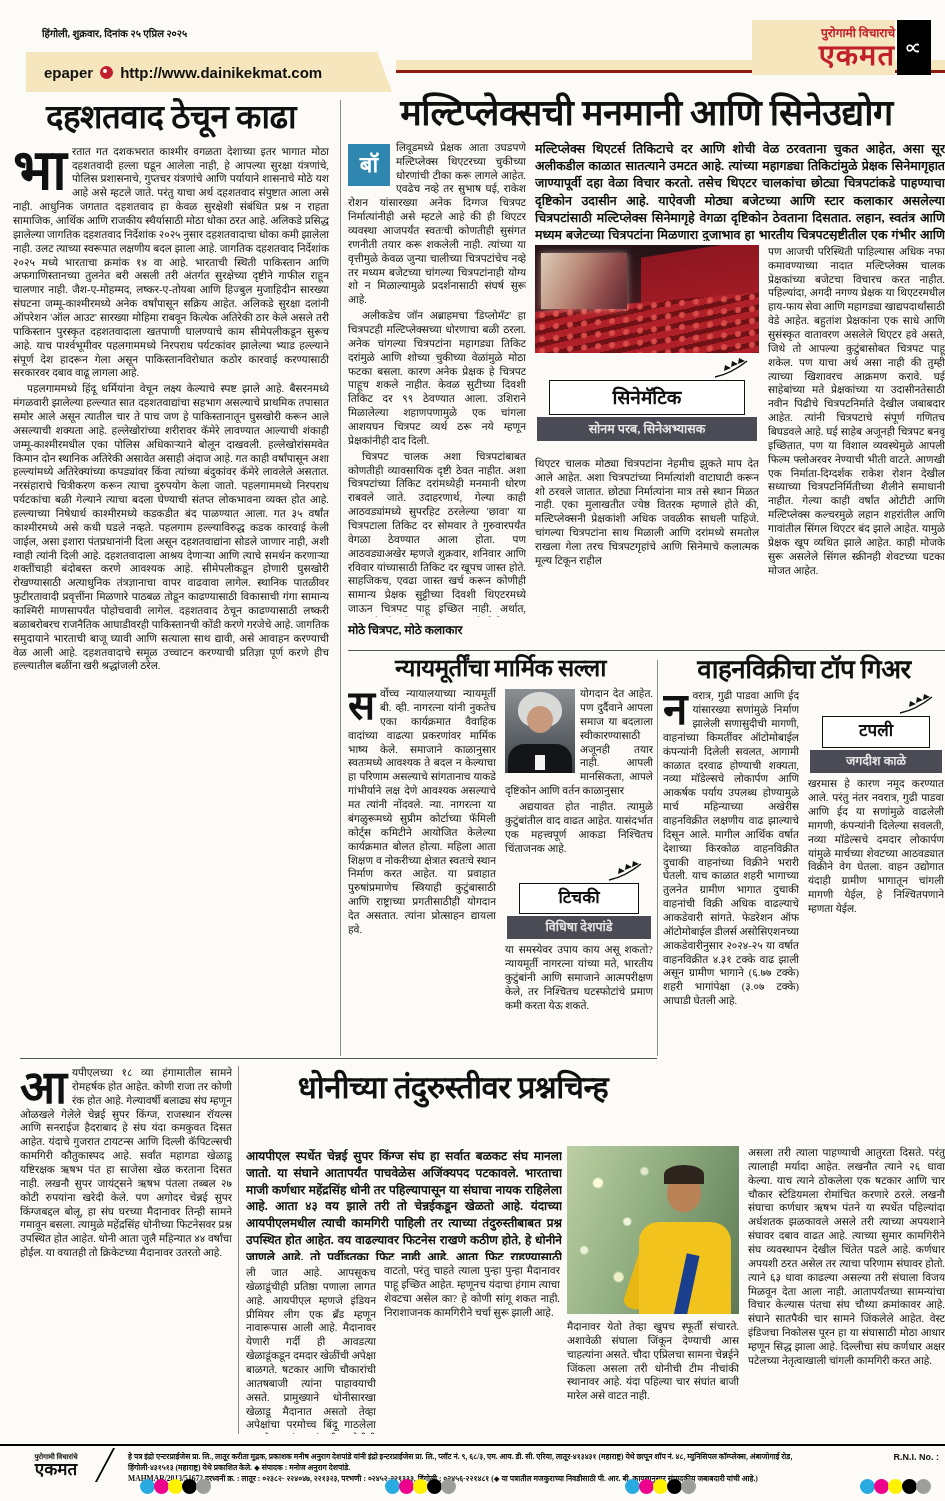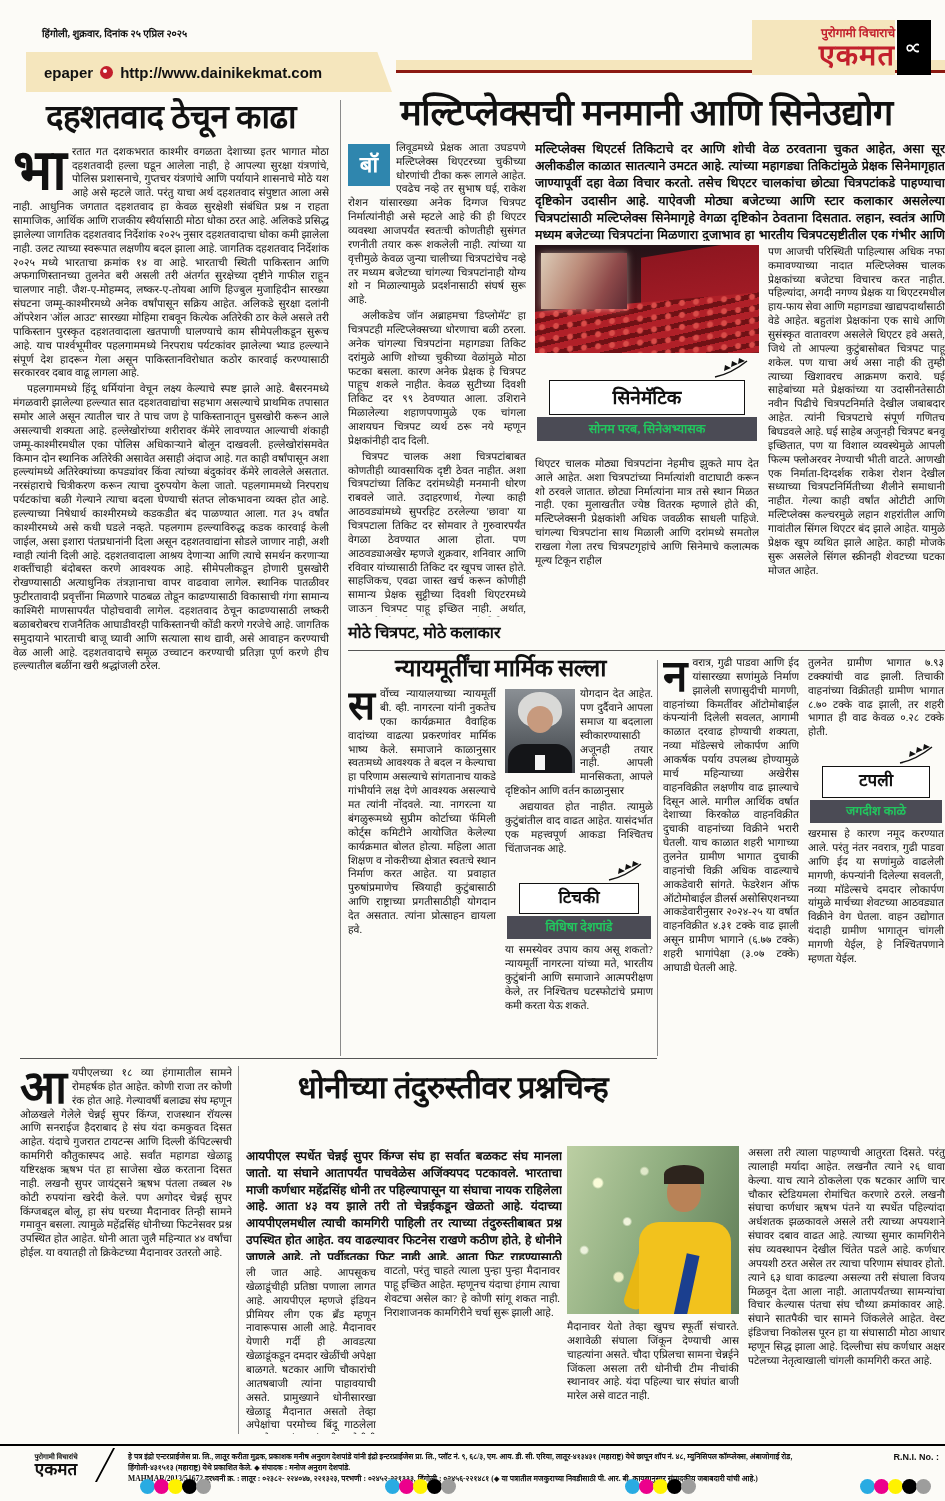--- a/index.html
+++ b/index.html
@@ -37,21 +37,21 @@
   .a1 .body-wrap { height:900px; overflow:hidden; }
 
   
   .mx { position:absolute; left:348px; top:95px; width:597px; }
   .mx .headline { font-size:36px; margin-bottom:8px; }
   .mx-row { display:flex; gap:9px; }
   .mx-col1 { width:178px; }
   .mx-col1-text { height:476px; overflow:hidden; }
   .dropcap-blue { float:left; width:42px; height:42px; background:#2f86ae; color:#fff; font-weight:900; font-size:22px;
     display:flex; align-items:center; justify-content:center; margin:3px 6px 2px 0; }
-  .mx-subhead { font-weight:900; font-size:16px; padding-top:4px; }
+  .mx-subhead { font-weight:900; font-size:12px; padding-top:4px; }
   .mx-right { width:410px; }
   .mx-lead { font-weight:bold; font-size:12.5px; line-height:1.38; text-align:justify; height:100px; overflow:hidden; }
   .mx-inner { display:flex; gap:9px; margin-top:4px; }
   .mx-mid { width:224px; }
   .mx-mid-text { height:170px; overflow:hidden; margin-top:16px; }
   .mx-col3 { width:177px; height:404px; overflow:hidden; }
 
   
   .cinema-img { width:224px; height:108px; position:relative; background:linear-gradient(180deg,#241317 0%,#3a171c 40%,#5d1d22 100%); overflow:hidden; }
   .cin-screen { position:absolute; left:6px; top:8px; width:86px; height:56px;
@@ -60,21 +60,21 @@
     transform:skewY(-9deg); transform-origin:right top; }
   .cin-seats { position:absolute; left:0; bottom:-8px; width:110%; height:60px; transform:skewY(-5deg);
     background-image:radial-gradient(circle at 7px 4px,#d94b48 2.5px,transparent 3.5px),
       repeating-linear-gradient(172deg,#b02028 0 7px,#701115 7px 12px); background-size:14px 12px,auto; }
 
   
   .cap-box { margin:4px 2px 4px; text-align:center; }
   .cap-squiggle { display:block; margin:0 6px 1px auto; width:40px; height:22px; }
   .cap-title { border:1.5px solid #111; margin:0 12px; padding:3px 0 4px; font-size:19px; font-weight:900; background:#fff; }
   .cap-title.small { font-size:17px; }
-  .cap-byline { background:#4b4b55; color:#22c55e; font-size:12.5px; font-weight:bold; padding:3px 2px 4px; margin-top:2px; }
+  .cap-byline { background:#4b4b55; color:#e5e5e5; font-size:12.5px; font-weight:bold; padding:3px 2px 4px; margin-top:2px; }
 
   
   .jd { position:absolute; left:348px; top:656px; width:305px; }
   .jd .headline { font-size:24px; margin-bottom:6px; }
   .jd-row { display:flex; gap:9px; }
   .jd-colA { width:148px; height:358px; overflow:hidden; }
   .jd-colA .dropcap { font-size:40px; }
   .jd-colB { width:148px; height:358px; overflow:hidden; }
   .judge-img { float:left; width:70px; height:84px; margin:2px 5px 2px 0; position:relative; overflow:hidden;
     background:linear-gradient(180deg,#8a8f94,#5b6065 60%,#3f4348); }
@@ -223,27 +223,27 @@
           <div class="cap-title small">टिचकी</div>
           <div class="cap-byline">विधिषा देशपांडे</div>
         </div>
         <div>या समस्येवर उपाय काय असू शकतो? न्यायमूर्ती नागरत्ना यांच्या मते, भारतीय कुटुंबांनी आणि समाजाने आत्मपरीक्षण केले, तर निश्चितच घटस्फोटांचे प्रमाण कमी करता येऊ शकते.</div>
       </div>
     </div>
   </div>
   <div class="vline" style="left:657px;top:660px;height:396px;"></div>
 
   <div class="vh">
+    <div class="headline">वाहनविक्रीचा टॉप गिअर</div>
     <div class="vh-row">
       <div class="vh-colA body-txt">
         <span class="dropcap">न</span>
         <span>वरात्र, गुढी पाडवा आणि ईद यांसारख्या सणांमुळे निर्माण झालेली सणासुदीची मागणी, वाहनांच्या किमतींवर ऑटोमोबाईल कंपन्यांनी दिलेली सवलत, आगामी काळात दरवाढ होण्याची शक्यता, नव्या मॉडेल्सचे लोकार्पण आणि आकर्षक पर्याय उपलब्ध होण्यामुळे मार्च महिन्याच्या अखेरीस वाहनविक्रीत लक्षणीय वाढ झाल्याचे दिसून आले. मागील आर्थिक वर्षात देशाच्या किरकोळ वाहनविक्रीत दुचाकी वाहनांच्या विक्रीने भरारी घेतली. याच काळात शहरी भागाच्या तुलनेत ग्रामीण भागात दुचाकी वाहनांची विक्री अधिक वाढल्याचे आकडेवारी सांगते. फेडरेशन ऑफ ऑटोमोबाईल डीलर्स असोसिएशनच्या आकडेवारीनुसार २०२४-२५ या वर्षात वाहनविक्रीत ४.३१ टक्के वाढ झाली असून ग्रामीण भागाने (६.७७ टक्के) शहरी भागांपेक्षा (३.०७ टक्के) आघाडी घेतली आहे.</span>
       </div>
       <div class="vh-colB body-txt">
-        <span>तुलनेत ग्रामीण भागात ७.९३ टक्क्यांची वाढ झाली. तिचाकी वाहनांच्या विक्रीतही ग्रामीण भागात ८.७० टक्के वाढ झाली, तर शहरी भागात ही वाढ केवळ ०.२८ टक्के होती.</span>
         <div class="cap-box">
           <svg class="cap-squiggle" viewBox="0 0 40 22">
               <path d="M4 20 C 14 18, 26 12, 36 4" stroke="#111" fill="none" stroke-width="1.5"></path>
               <path d="M14 8 l6 3 -7 3 Z" fill="#111"></path>
               <path d="M21 4 l6 3 -7 3 Z" fill="#111"></path>
               <path d="M28 1 l6 3 -7 3 Z" fill="#111"></path>
             </svg>
           <div class="cap-title small">टपली</div>
           <div class="cap-byline">जगदीश काळे</div>
         </div>

